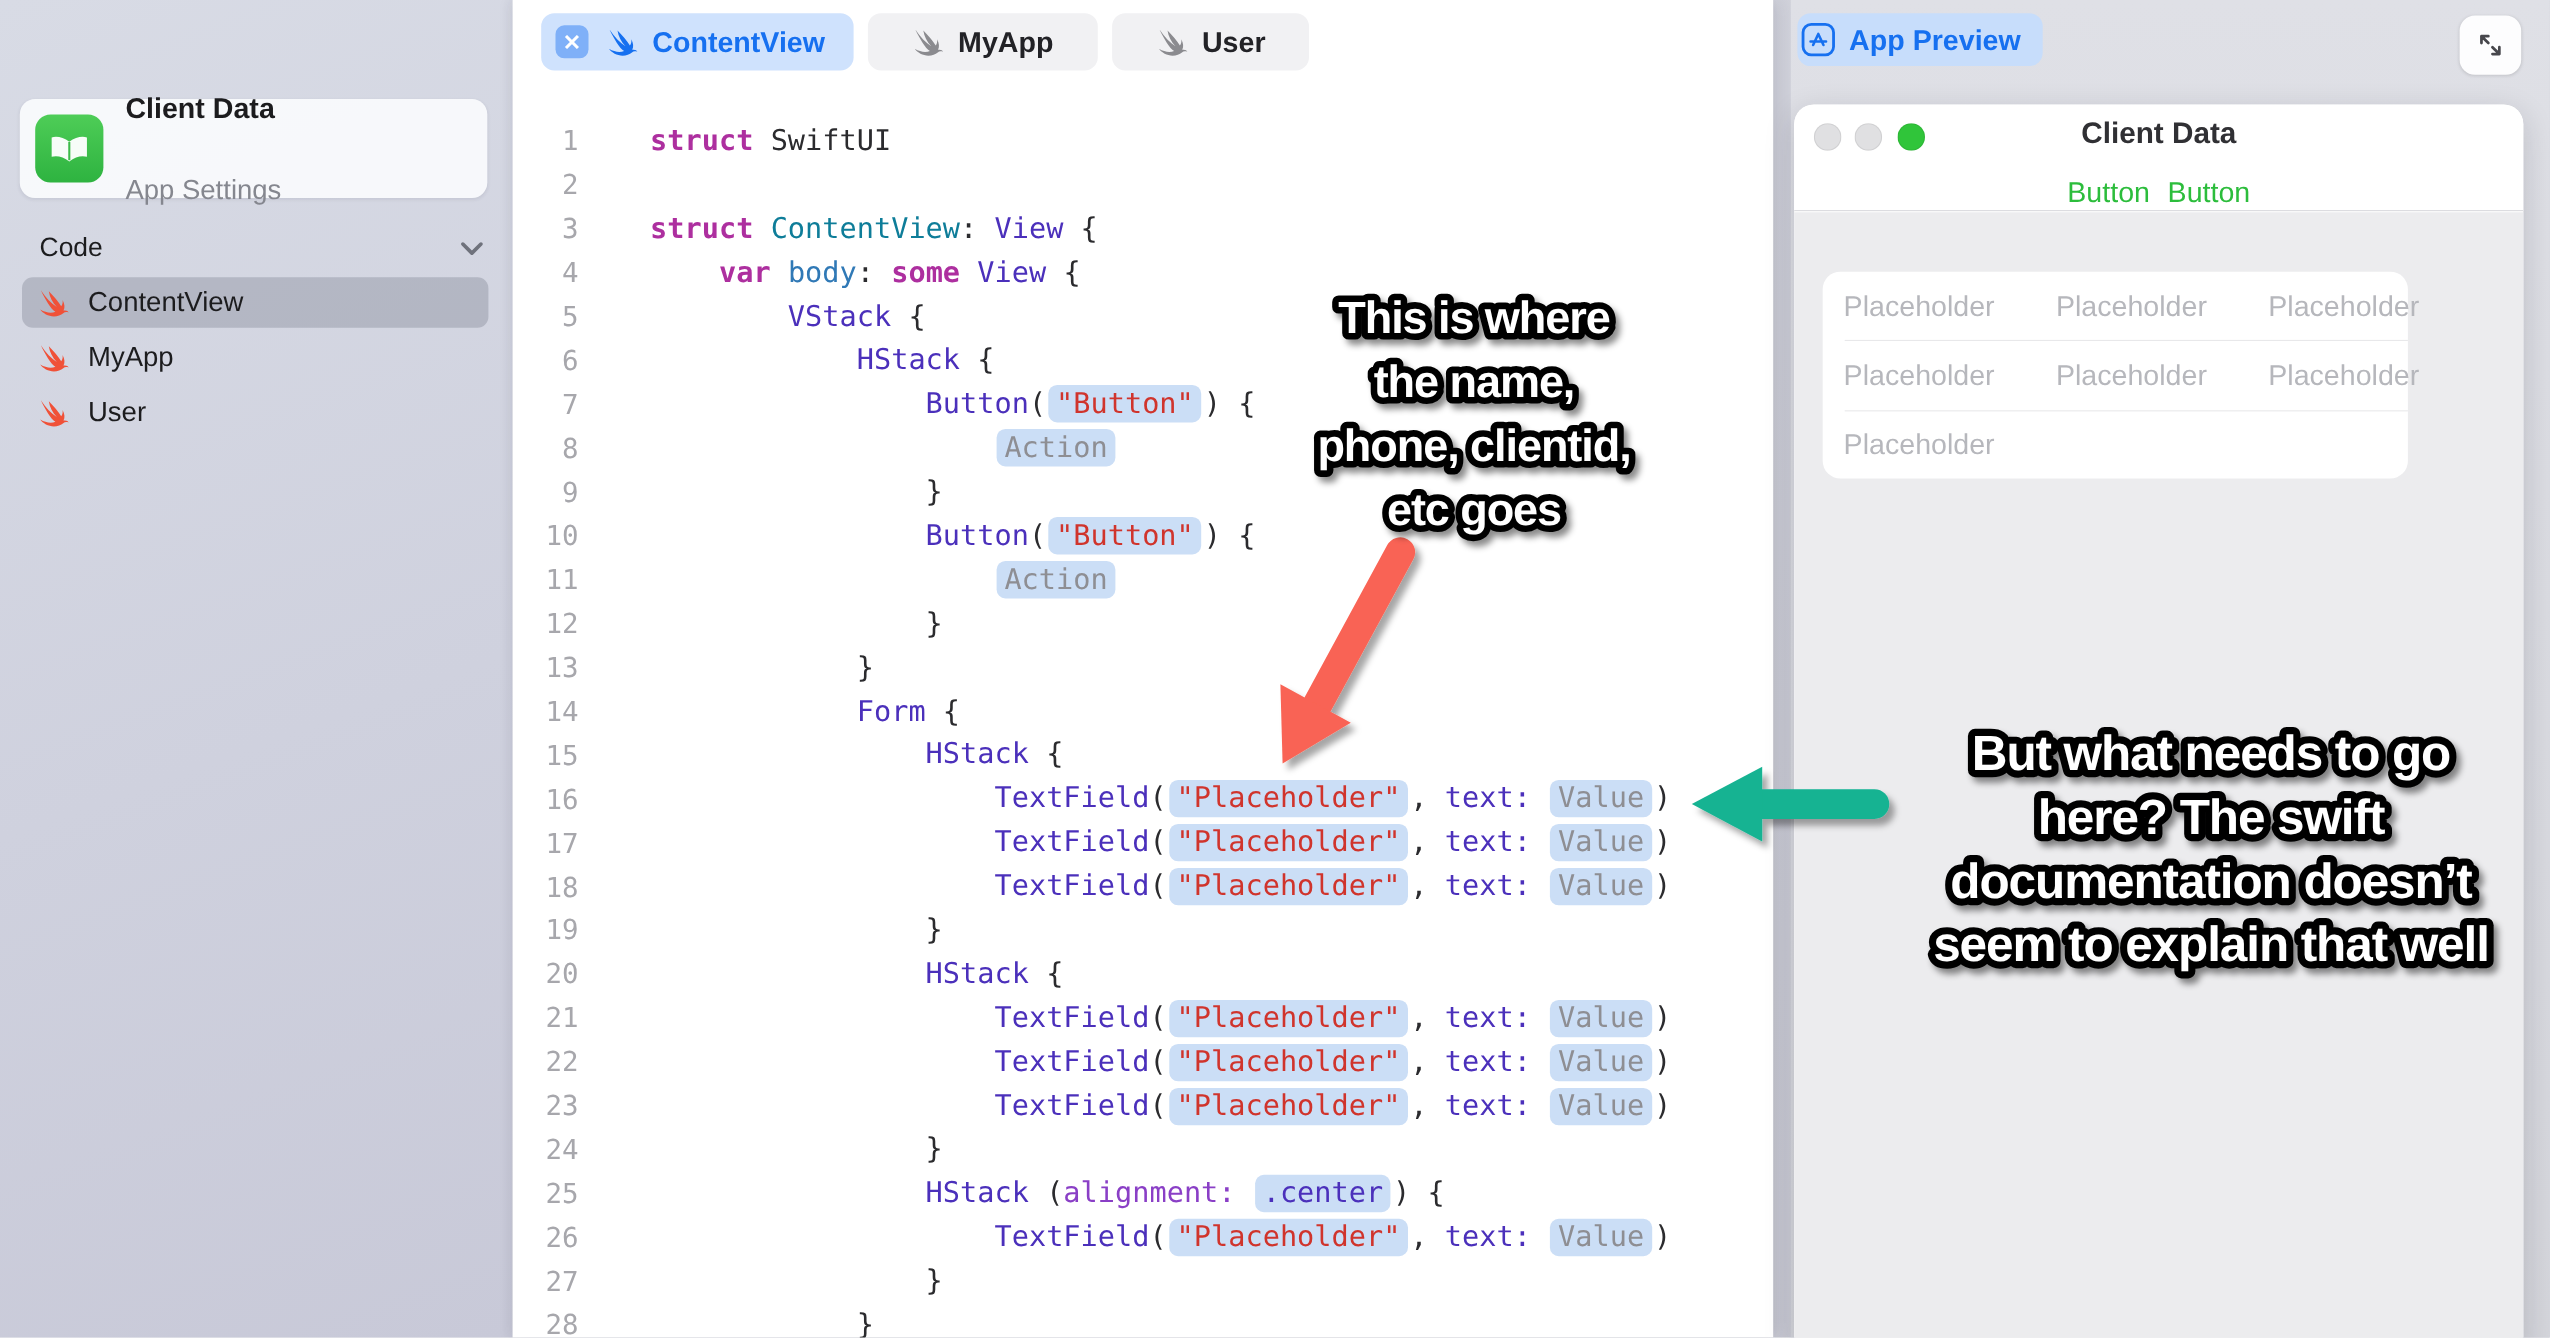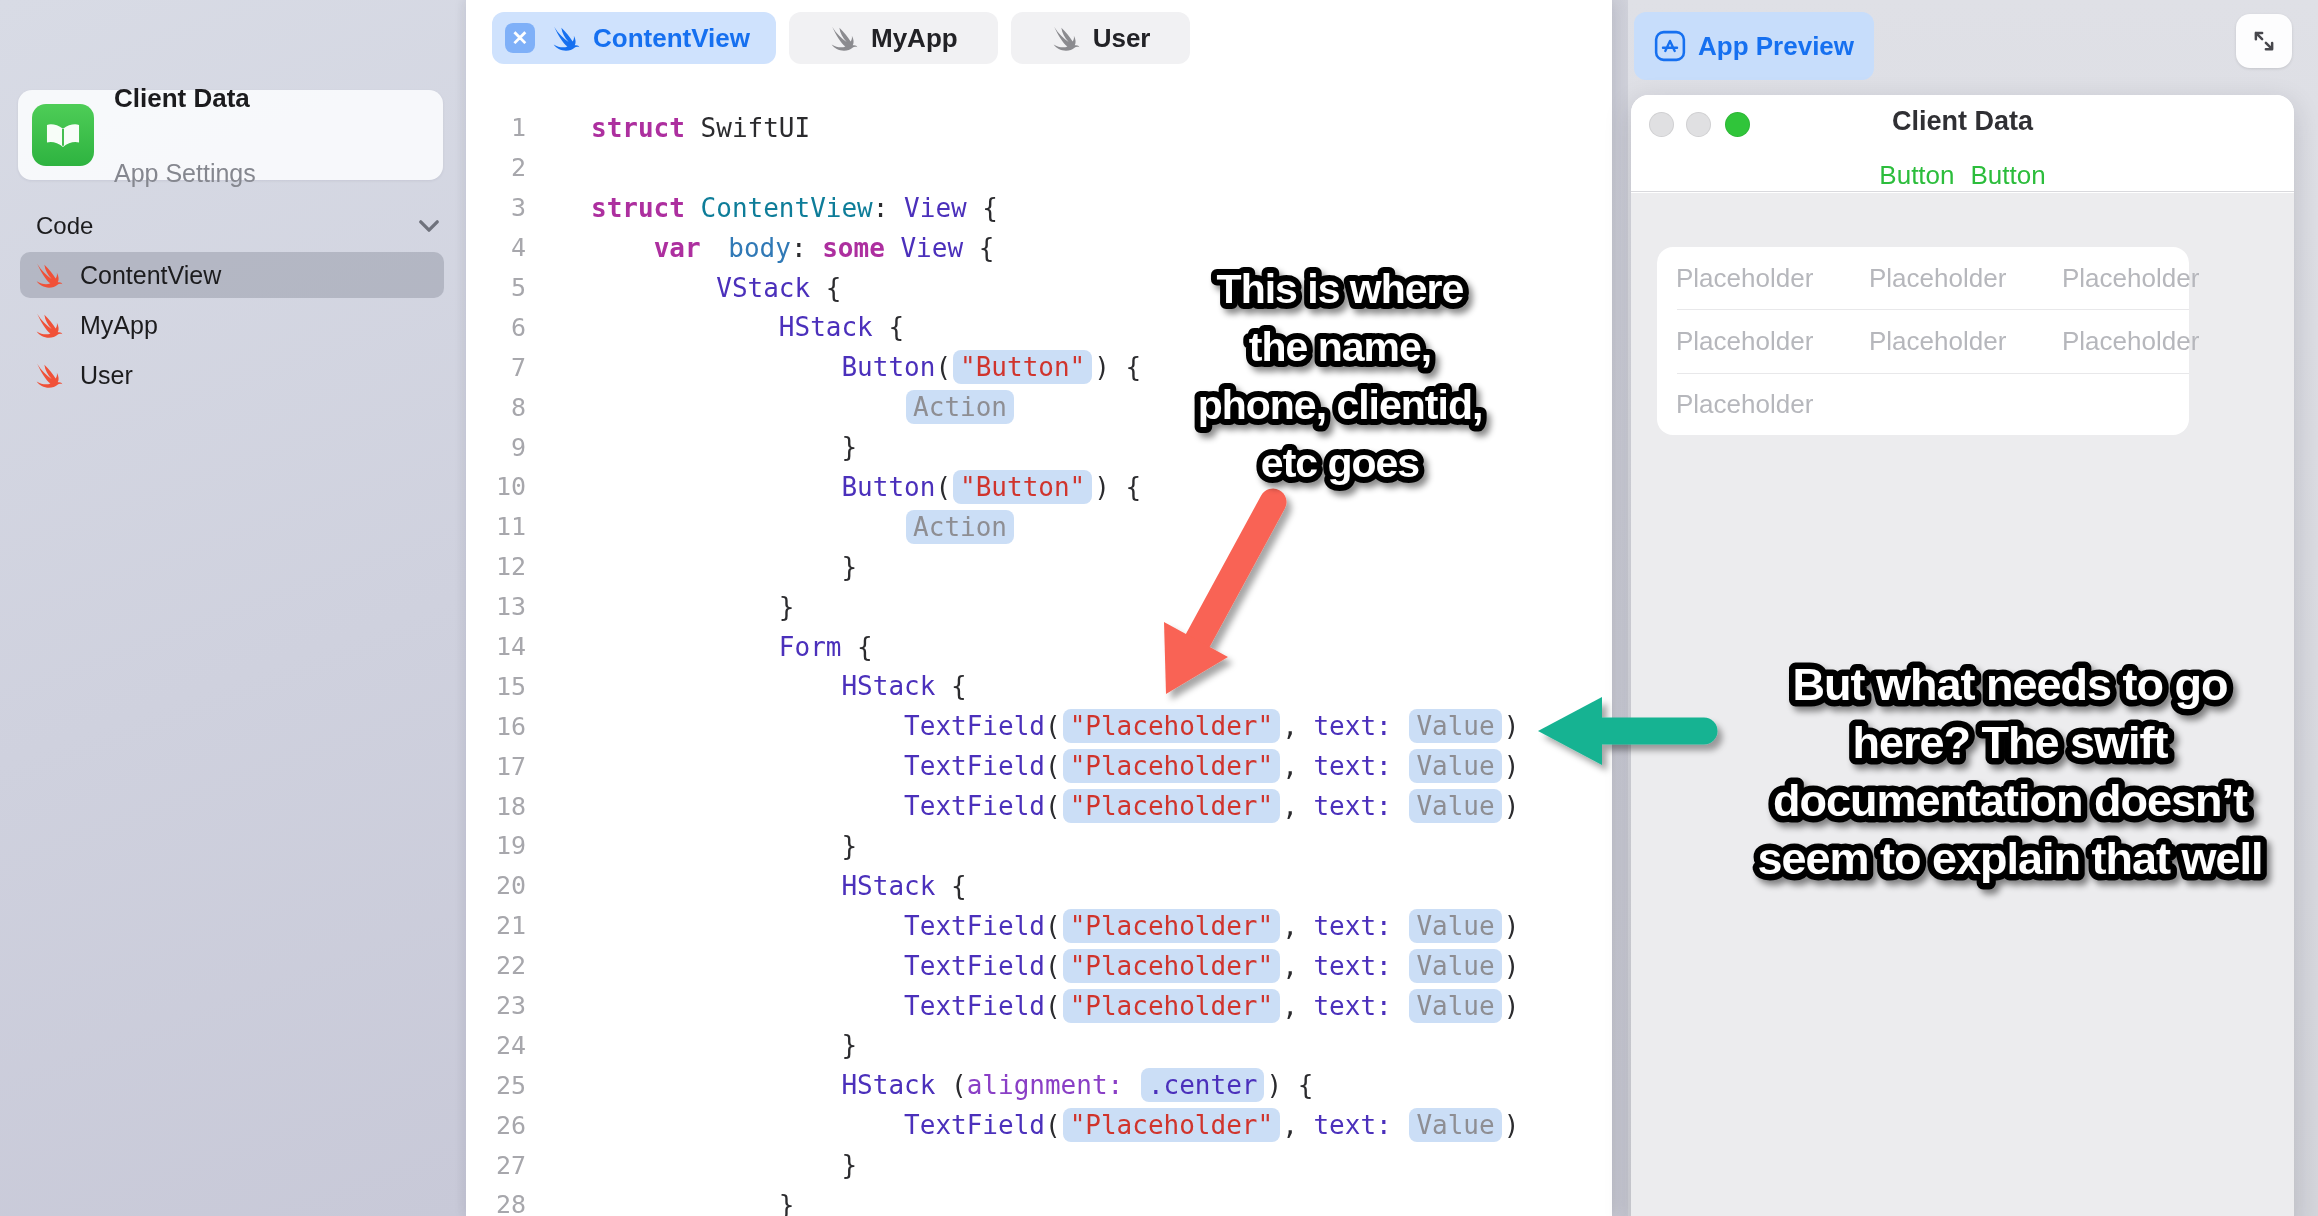--- a/index.html
+++ b/index.html
@@ -50,32 +50,32 @@
   .tab-close{width:30px;height:30px;border-radius:8px;background:#7fb0f8;color:#fff;font-size:20px;font-weight:bold;
     display:flex;align-items:center;justify-content:center;margin-right:16px;}
   #code-lines{position:absolute;left:0;top:108px;right:0;}
   .cl{height:39.9px;display:flex;align-items:center;font-family:"DejaVu Sans Mono",monospace;font-size:26px;}
   .ln{width:60px;text-align:right;flex:none;font-size:25px;color:#a7a7ac;}
   .ct{margin-left:65px;white-space:pre;color:#2b2b2e;}
   .tok-pl{color:#2b2b2e;}
   .tok-kw{color:var(--kw);font-weight:bold;}
   .tok-ty{color:var(--ty);}
   .tok-de{color:var(--de);}
-  .tok-bo{color:var(--bo);margin-left:12px;}
+  .tok-bo{color:var(--bo);}
   .tok-ar{color:var(--ar);}
   .tok-sp,.tok-vp,.tok-ap,.tok-cp{background:var(--pill);border-radius:8px;padding:2px 7px;margin:0 2px;display:inline-block;}
   .tok-sp{color:var(--str);}
   .tok-vp,.tok-ap{color:var(--gray);}
   .tok-cp{color:var(--ty);}
 
   
   #preview{position:absolute;left:1628px;top:0;bottom:0;width:690px;
     background:linear-gradient(180deg,#dfe0e6 0%,#d4d5db 100%);}
-  .badge{position:absolute;left:6px;top:12px;height:68px;border-radius:12px;background:#c7ddfb;
-    display:flex;align-items:center;padding:0 20px 0 20px;color:var(--accent);}
+  .badge{position:absolute;left:6px;top:12px;height:48px;border-radius:12px;background:#c7ddfb;
+    display:flex;align-items:center;padding:0 20px 0 3px;color:var(--accent);}
   .badge .lbl{font-size:26px;font-weight:bold;margin-left:12px;color:var(--accent);}
   .expand-btn{position:absolute;left:608px;top:14px;width:56px;height:54px;border-radius:14px;background:#fdfdfe;
     box-shadow:0 1px 3px rgba(0,0,0,0.12);display:flex;align-items:center;justify-content:center;}
   .pwindow{position:absolute;left:3px;top:95px;width:663px;height:1130px;background:#ffffff;
     border-radius:18px 18px 0 0;box-shadow:0 8px 28px rgba(20,20,40,0.16);overflow:hidden;}
   .pw-header{position:relative;height:97px;background:#fff;border-bottom:1px solid #d9d9dd;}
   .tl{position:absolute;top:17px;width:25px;height:25px;border-radius:50%;border:1px solid rgba(0,0,0,0.07);}
   .pw-title{position:absolute;left:0;right:0;top:11px;text-align:center;font-size:27px;font-weight:bold;color:#303034;}
   #action-buttons{position:absolute;left:0;right:0;top:65px;display:flex;justify-content:center;gap:16px;}
   #action-buttons span{font-size:26px;color:var(--green);}

